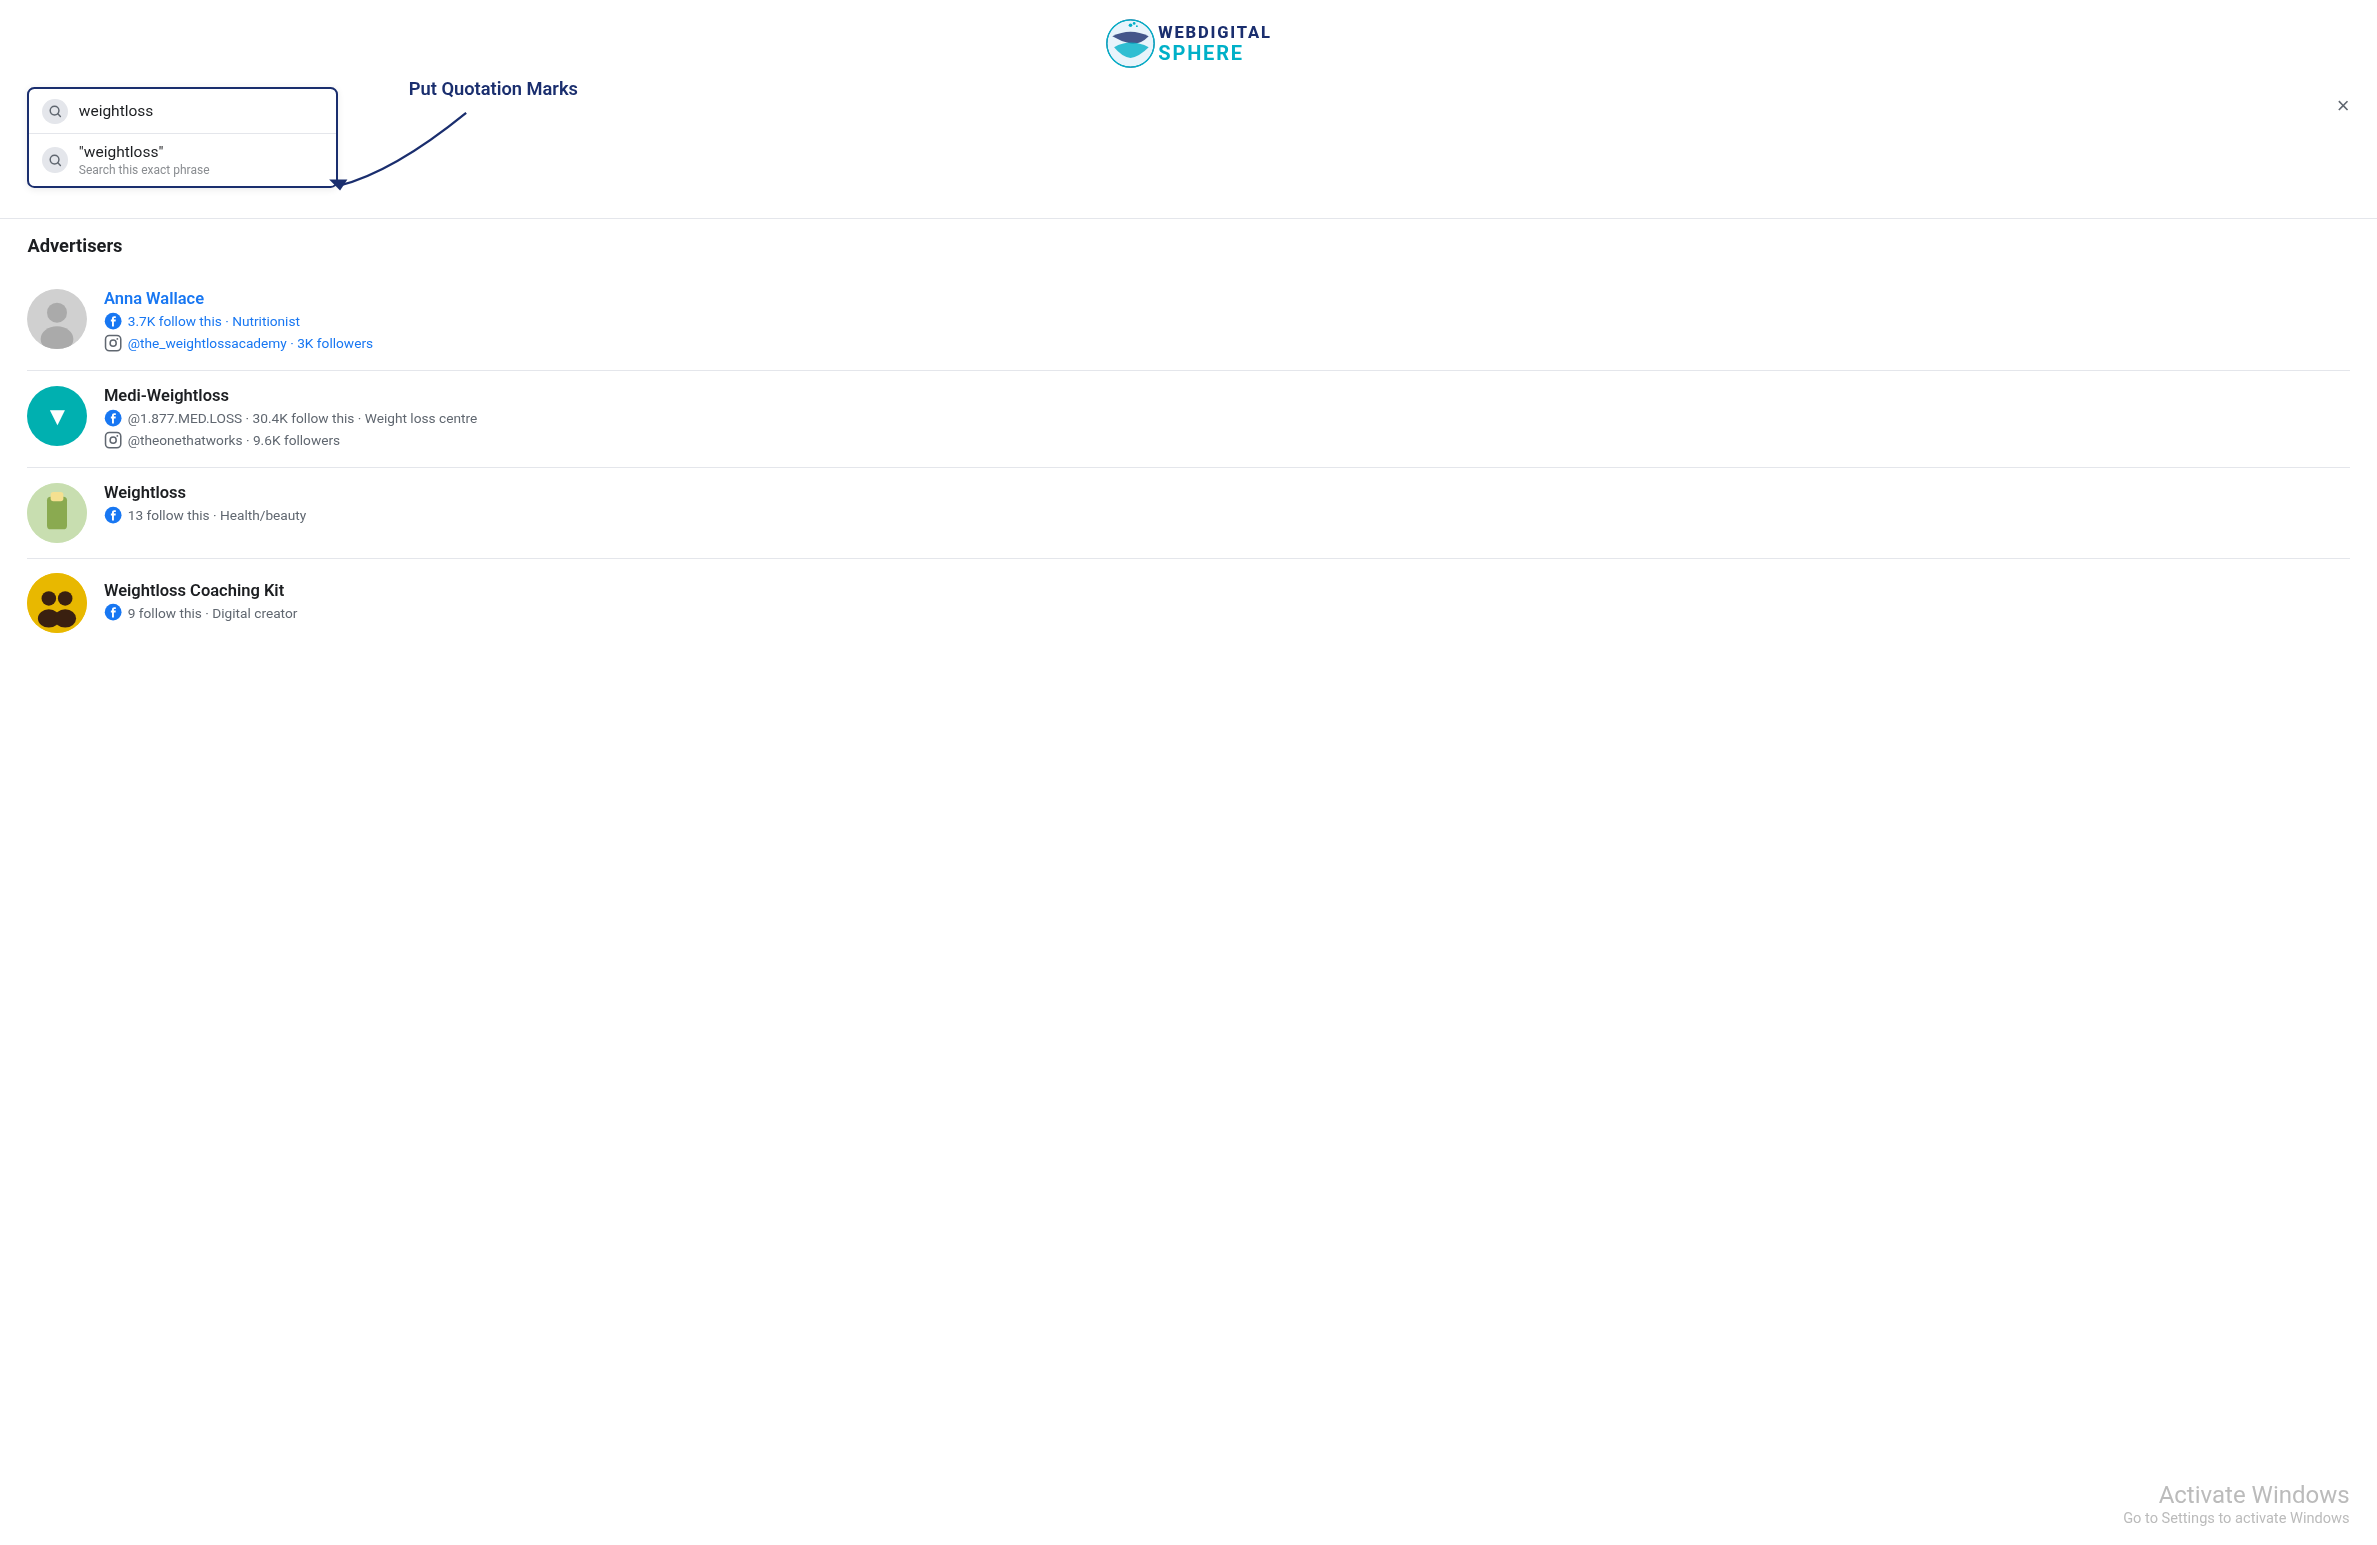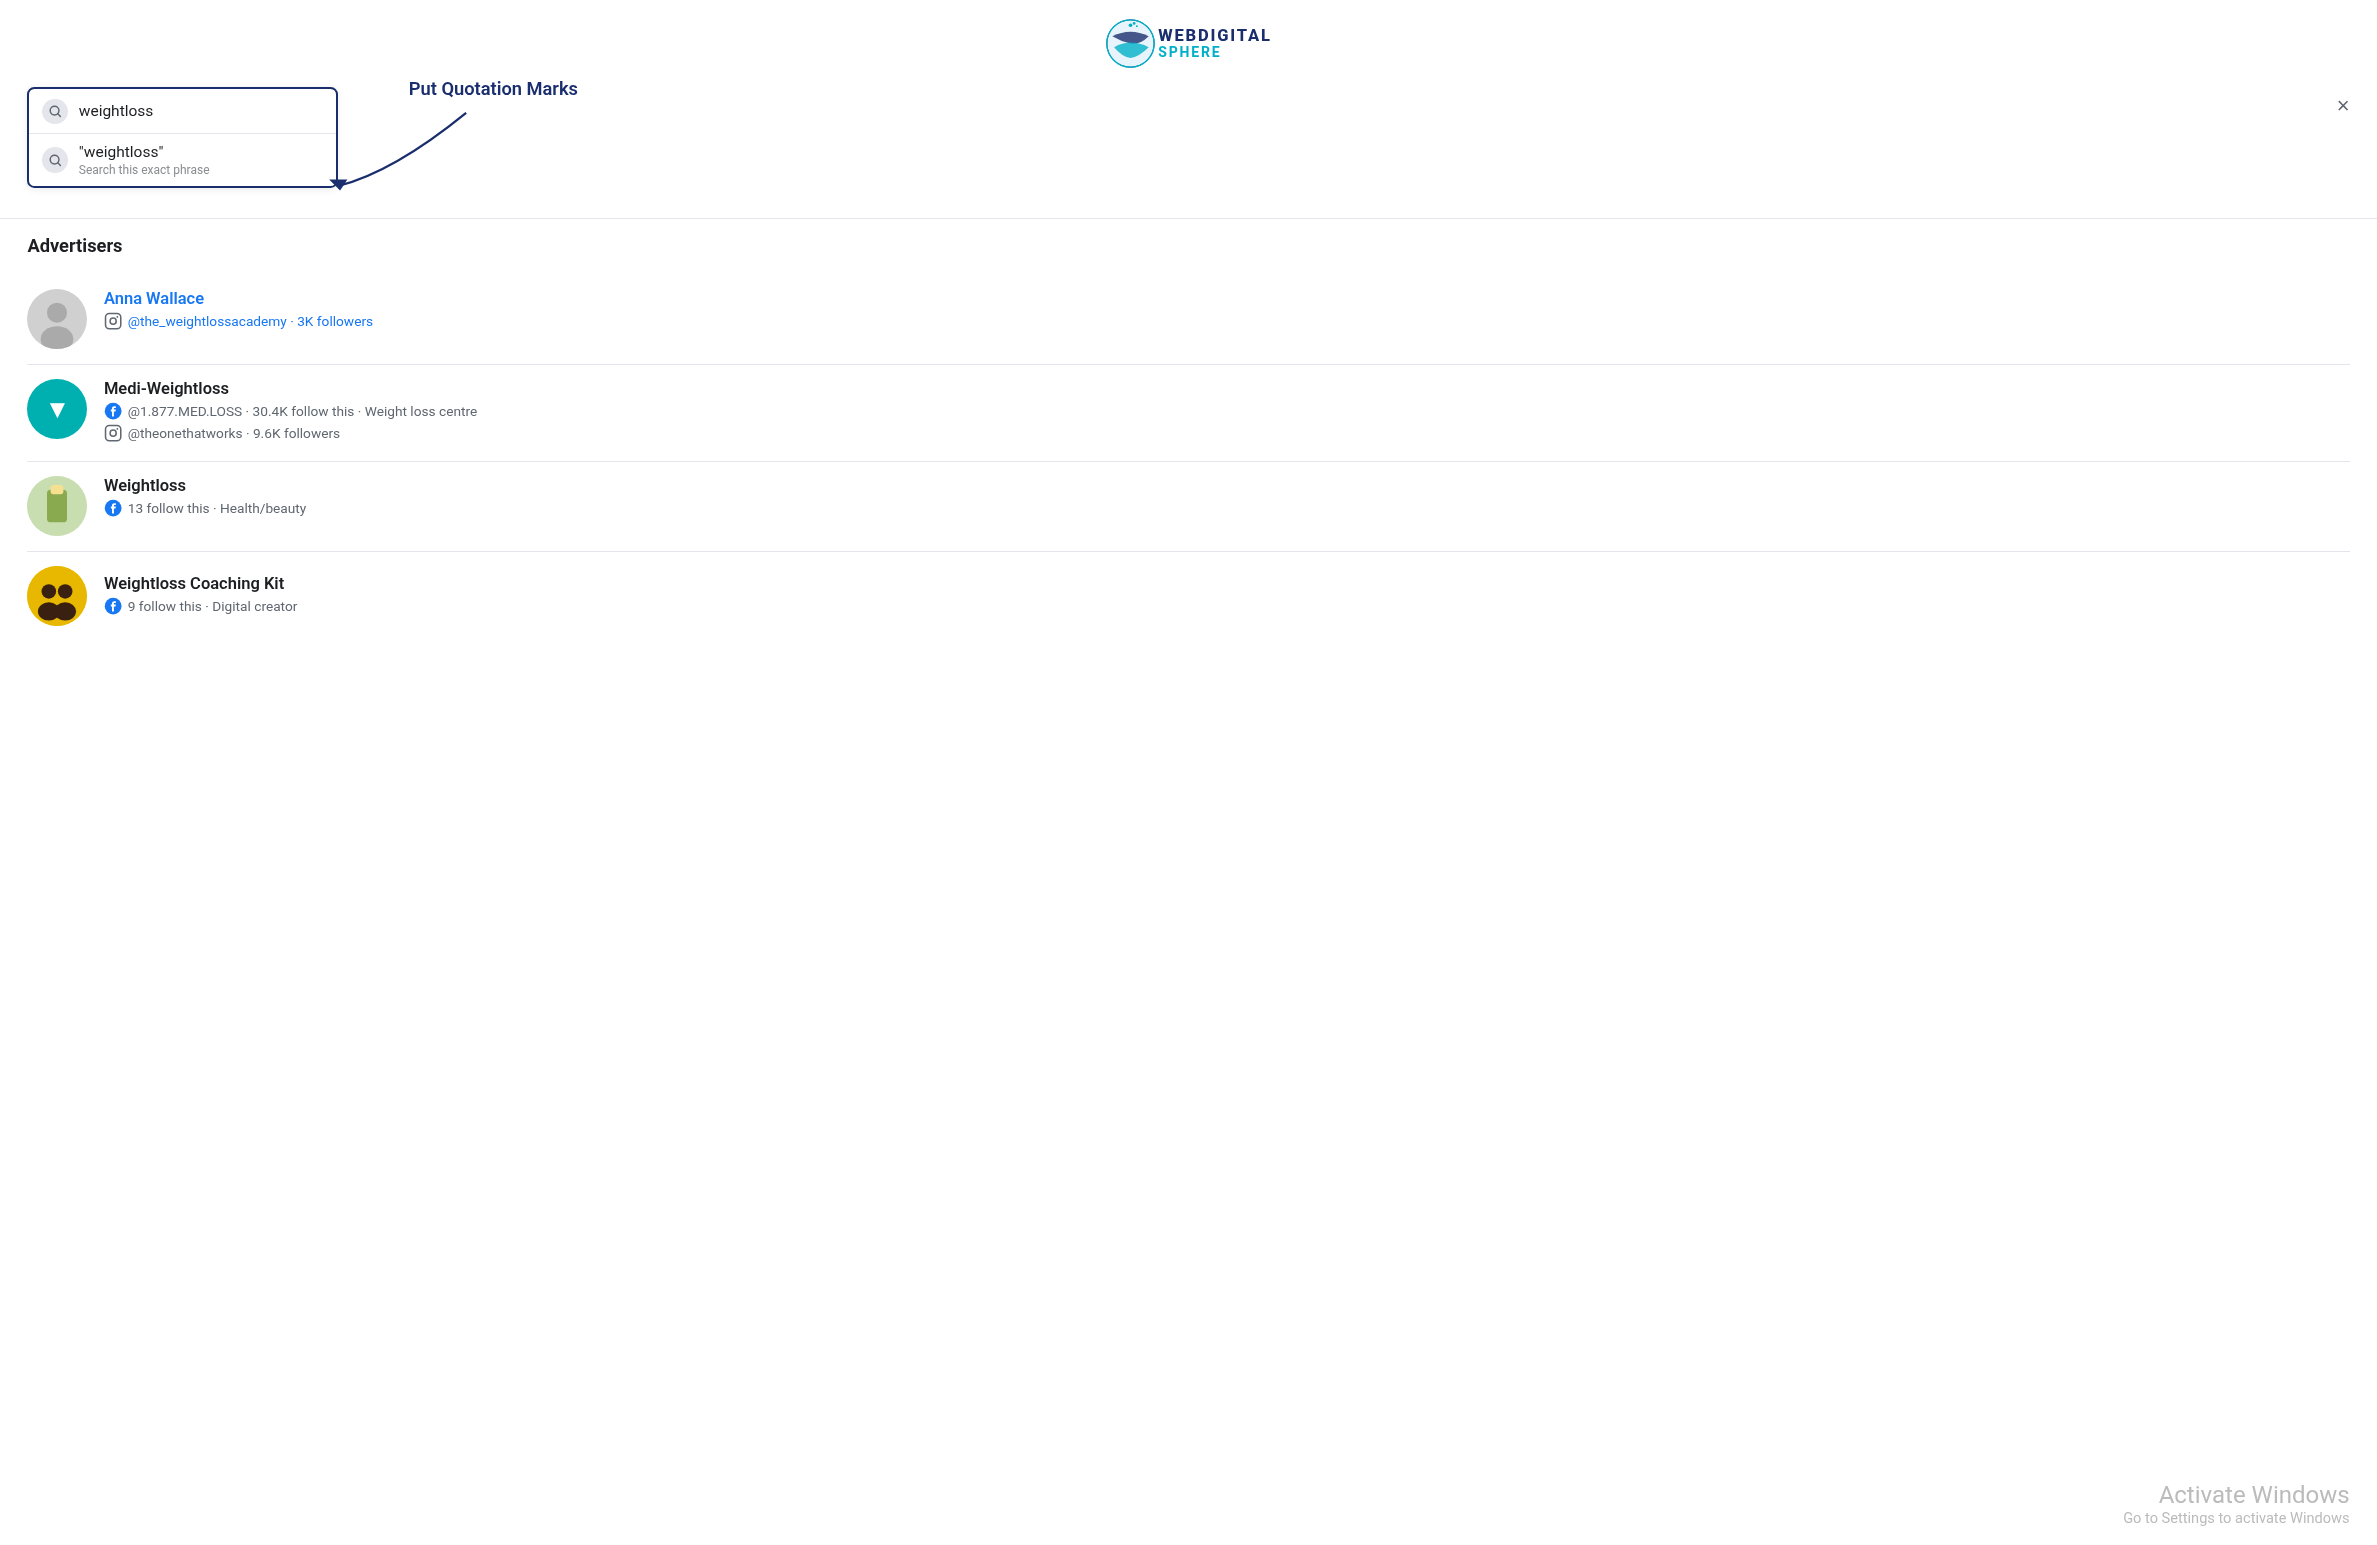--- a/index.html
+++ b/index.html
@@ -30,21 +30,21 @@
       flex-direction: column;
       line-height: 1.1;
     }
     .logo-text-top {
       font-size: 16.5px;
       font-weight: 800;
       color: #1a2e6e;
       letter-spacing: 1.8px;
     }
     .logo-text-bottom {
-      font-size: 14px;
+      font-size: 20px;
       font-weight: 700;
       color: #00b0c8;
       letter-spacing: 1.8px;
     }
 
     
     .search-area {
       position: relative;
       padding: 0 27.4px;
       margin-top: 9.1px;
@@ -322,20 +322,27 @@
         <div class="advertiser-avatar anna">
           <svg width="60" height="60" viewBox="0 0 66 66">
             <circle cx="33" cy="33" r="33" fill="#d0d0d0"></circle>
             <circle cx="33" cy="26" r="11" fill="#aaa"></circle>
             <ellipse cx="33" cy="55" rx="18" ry="14" fill="#aaa"></ellipse>
           </svg>
         </div>
         <div class="advertiser-info">
           <div class="advertiser-name ">Anna Wallace</div>
           <div class="advertiser-meta ">
+            <svg class="meta-icon" viewBox="0 0 24 24" fill="#1877f2" xmlns="http://www.w3.org/2000/svg">
+              <circle cx="12" cy="12" r="11" fill="#1877f2"></circle>
+              <path d="M15.5 8H13.5C13.2 8 13 8.2 13 8.5V10H15.5L15.2 12.5H13V19H10.5V12.5H9V10H10.5V8.5C10.5 6.6 11.6 5.5 13.5 5.5C14.4 5.5 15.2 5.6 15.5 5.6V8Z" fill="white"></path>
+            </svg>
+            <span>3.7K follow this · Nutritionist</span>
+          </div>
+          <div class="advertiser-meta ">
             <svg class="meta-icon" viewBox="0 0 24 24" fill="none" xmlns="http://www.w3.org/2000/svg">
               <rect x="2" y="2" width="20" height="20" rx="5" fill="none" stroke="#606770" stroke-width="2"></rect>
               <circle cx="12" cy="12" r="4" stroke="#606770" stroke-width="2"></circle>
               <circle cx="17.5" cy="6.5" r="1.2" fill="#606770"></circle>
             </svg>
             <span>@the_weightlossacademy · 3K followers</span>
           </div>
         </div>
       </div>
       <div class="advertiser-item">

